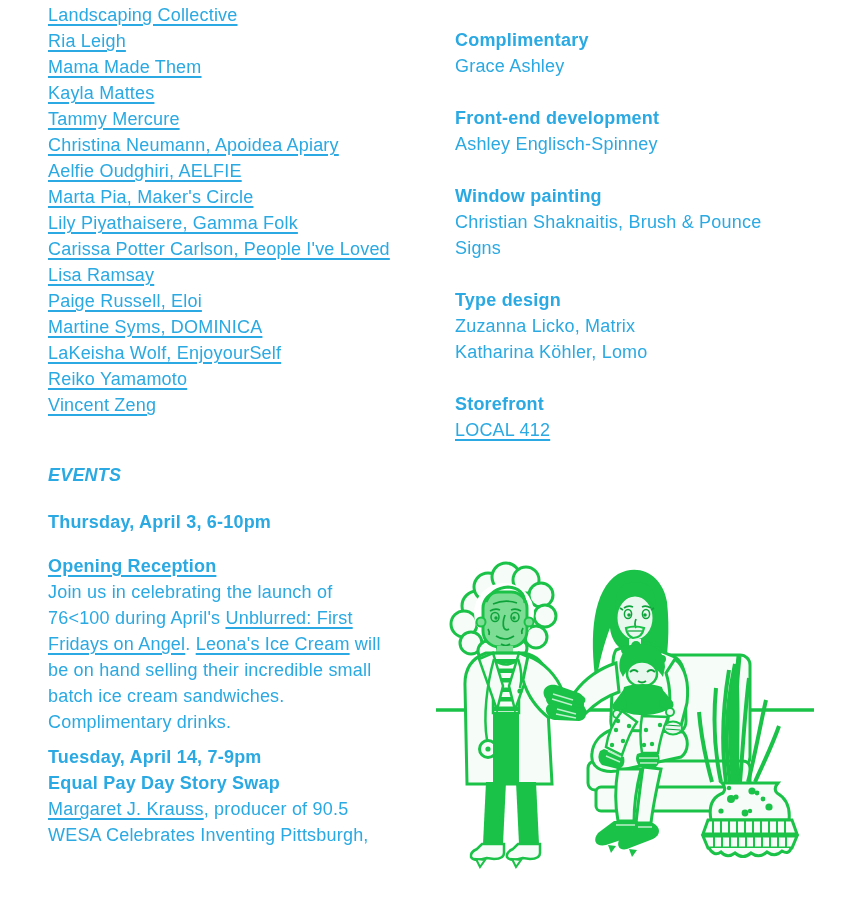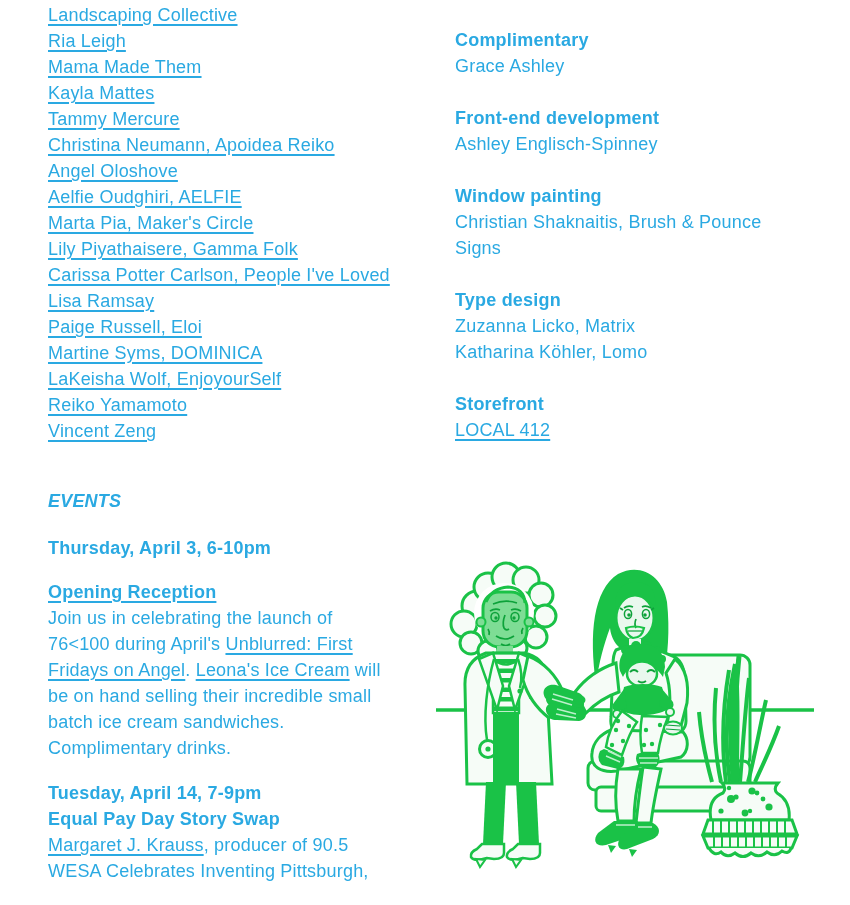--- a/index.html
+++ b/index.html
@@ -15,21 +15,21 @@
   .ln { line-height:26px; white-space:nowrap; }
   .pre { white-space:pre; }
 
   .left-col  { position:absolute; left:48px;  top:2px;  width:390px; }
   .right-col { position:absolute; left:455px; top:27px; width:385px; }
 
   .directory a { display:block; line-height:26px; white-space:nowrap; }
 
   .events-heading { margin-top:44px; line-height:26px; font-weight:700;font-style:italic; }
   .event-1 { margin-top:21px; }
-  .event-2 { margin-top:19px; }
+  .event-2 { margin-top:9px; }
   .event p, .event .eline { margin:0; line-height:26px; }
   .event-title-link { display:inline-block; }
 
   .credit-group + .credit-group { margin-top:26px; }
   .credit-heading { font-weight:700; line-height:26px; white-space:nowrap; }
   .credit-entry { line-height:26px; white-space:nowrap; }
   .credit-link { display:inline-block; line-height:26px; }
 
   .illustration { position:absolute; left:430px; top:558px; width:420px; height:347px; }
   .st   { stroke:var(--green); fill:none; }
@@ -43,22 +43,21 @@
 </head>
 <body>
 
 <div class="left-col">
   <div class="directory">
     <a>Landscaping Collective</a>
     <a>Ria Leigh</a>
     <a>Mama Made Them</a>
     <a>Kayla Mattes</a>
     <a>Tammy Mercure</a>
-    <a>Christina Neumann, Apoidea Reiko</a>
-    <a>Angel Oloshove</a>
+    <a>Christina Neumann, Apoidea Apiary</a>
     <a>Aelfie Oudghiri, AELFIE</a>
     <a>Marta Pia, Maker's Circle</a>
     <a>Lily Piyathaisere, Gamma Folk</a>
     <a>Carissa Potter Carlson, People I've Loved</a>
     <a>Lisa Ramsay</a>
     <a>Paige Russell, Eloi</a>
     <a>Martine Syms, DOMINICA</a>
     <a>LaKeisha Wolf, EnjoyourSelf</a>
     <a>Reiko Yamamoto</a>
     <a>Vincent Zeng</a>

